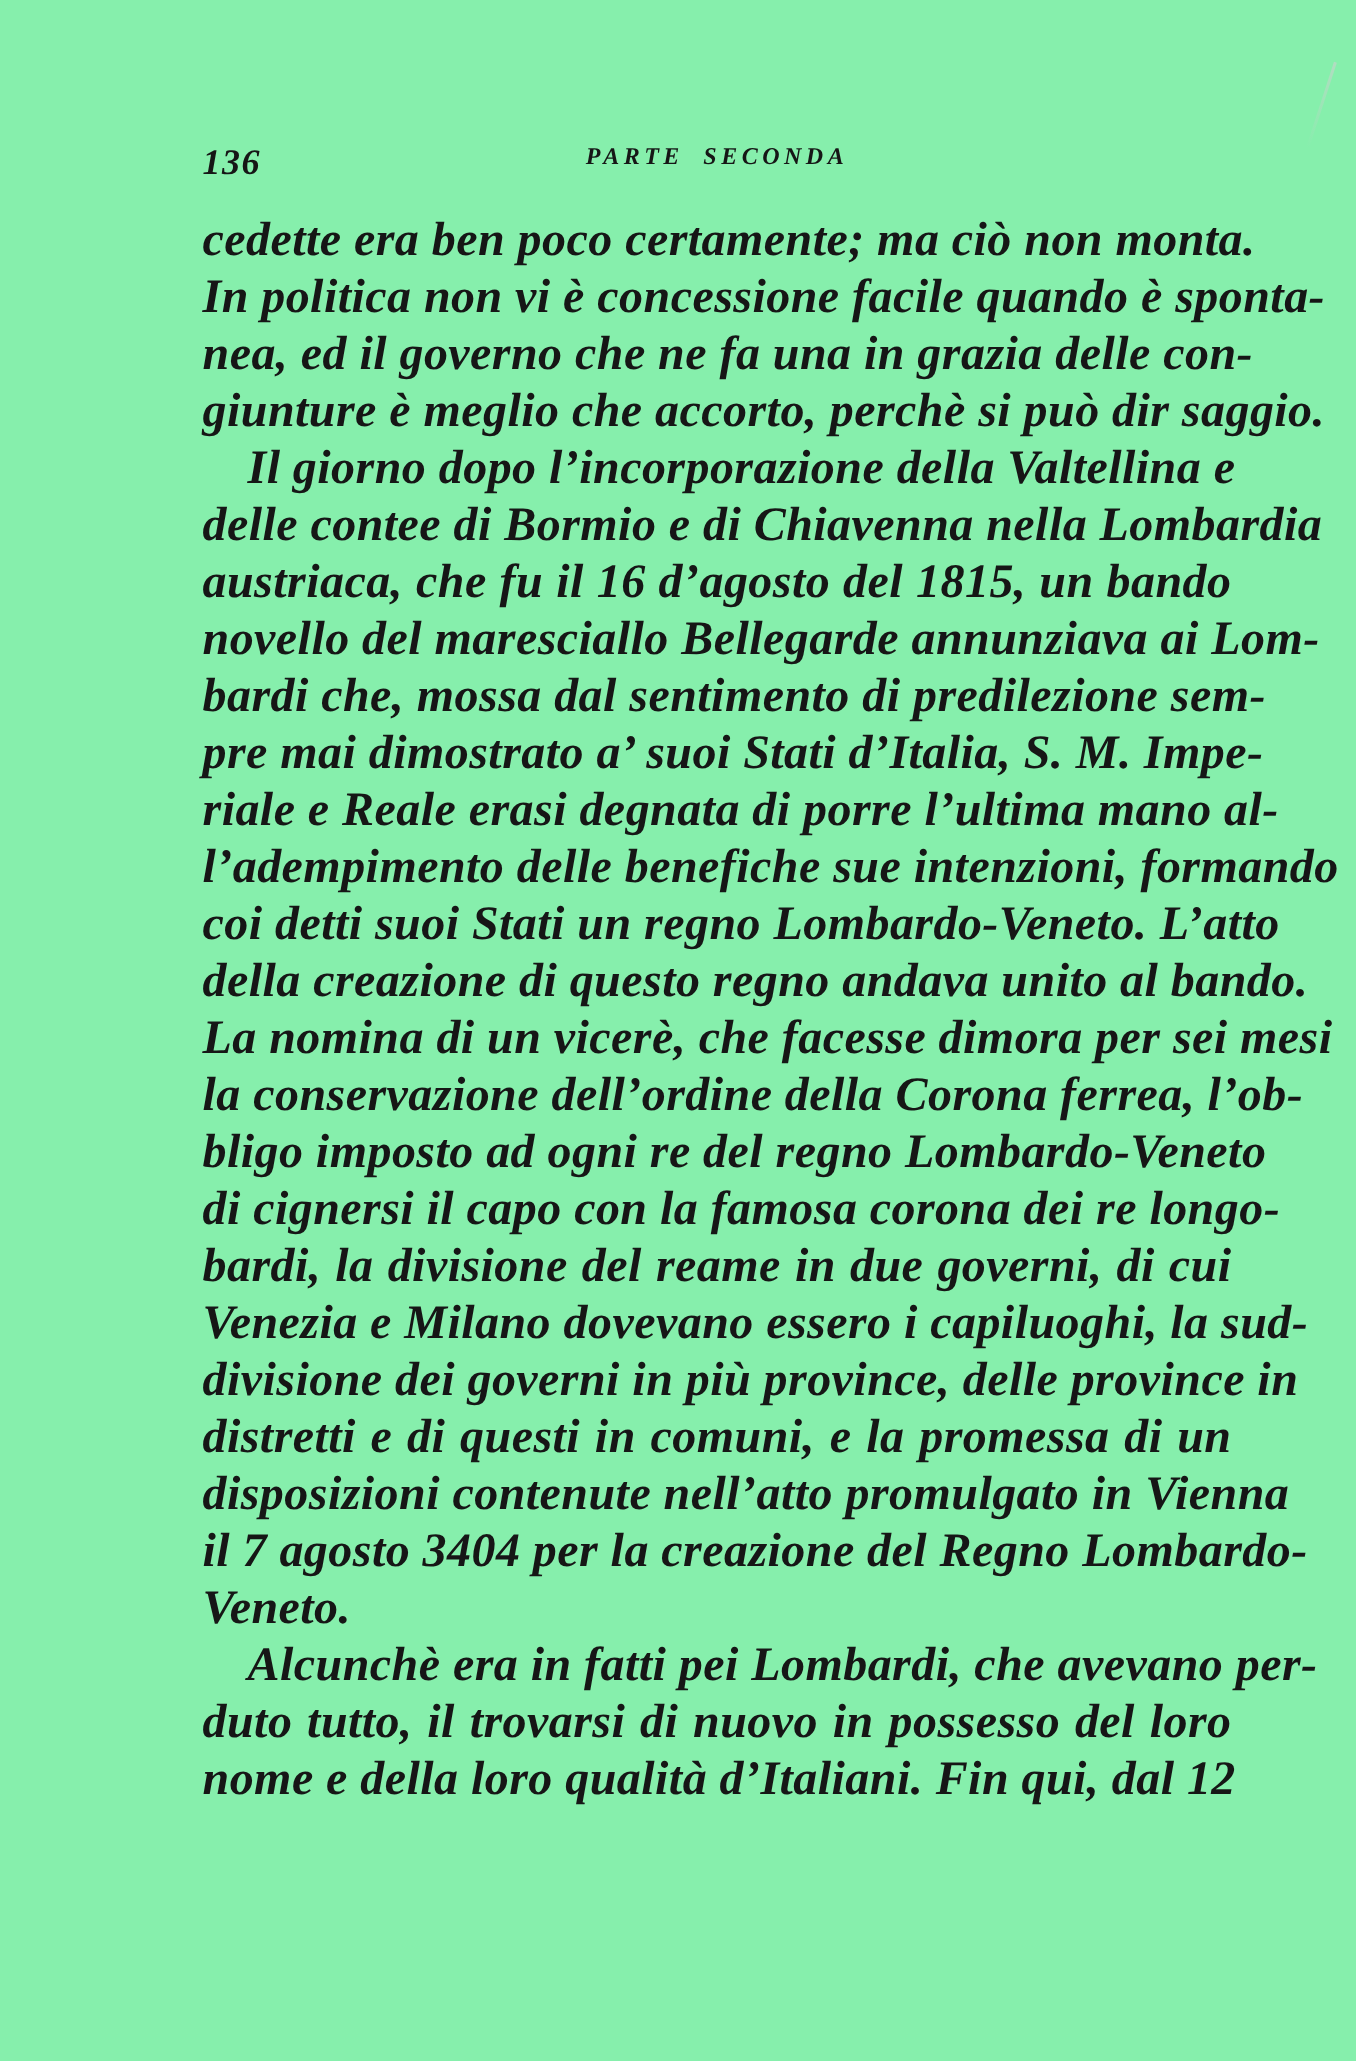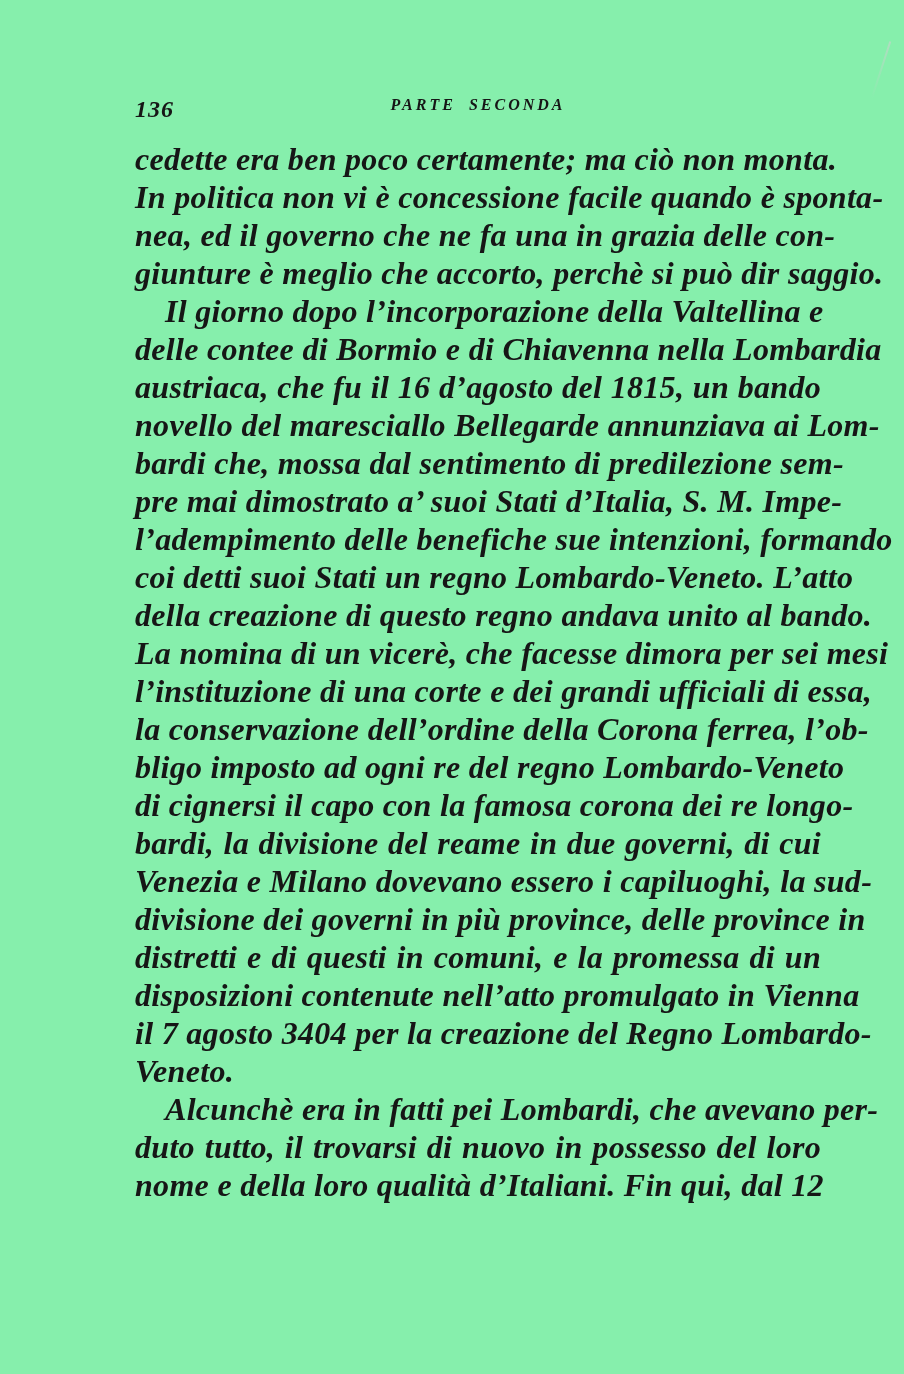--- a/index.html
+++ b/index.html
@@ -96,25 +96,25 @@
           <div class="line just">nea, ed il governo che ne fa una in grazia delle con-</div>
           <div class="line just">giunture è meglio che accorto, perchè si può dir saggio.</div>
         </div>
         <div class="paragraph">
           <div class="line just indent">Il giorno dopo l’incorporazione della Valtellina e</div>
           <div class="line just">delle contee di Bormio e di Chiavenna nella Lombardia</div>
           <div class="line just">austriaca, che fu il 16 d’agosto del 1815, un bando</div>
           <div class="line just">novello del maresciallo Bellegarde annunziava ai Lom-</div>
           <div class="line just">bardi che, mossa dal sentimento di predilezione sem-</div>
           <div class="line just">pre mai dimostrato a’ suoi Stati d’Italia, S. M. Impe-</div>
+          <div class="line just">riale e Reale erasi degnata di porre l’ultima mano al-</div>
           <div class="line just">l’adempimento delle benefiche sue intenzioni, formando</div>
           <div class="line just">coi detti suoi Stati un regno Lombardo-Veneto. L’atto</div>
           <div class="line just">della creazione di questo regno andava unito al bando.</div>
           <div class="line just">La nomina di un vicerè, che facesse dimora per sei mesi</div>
-          <div class="line just">l’instituzione di una corte e dei grandi ufficiali di essa,</div>
           <div class="line just">la conservazione dell’ordine della Corona ferrea, l’ob-</div>
           <div class="line just">bligo imposto ad ogni re del regno Lombardo-Veneto</div>
           <div class="line just">di cignersi il capo con la famosa corona dei re longo-</div>
           <div class="line just">bardi, la divisione del reame in due governi, di cui</div>
           <div class="line just">Venezia e Milano dovevano essero i capiluoghi, la sud-</div>
           <div class="line just">divisione dei governi in più province, delle province in</div>
           <div class="line just">distretti e di questi in comuni, e la promessa di un</div>
           <div class="line just">disposizioni contenute nell’atto promulgato in Vienna</div>
           <div class="line just">il 7 agosto 3404 per la creazione del Regno Lombardo-</div>
           <div class="line end">Veneto.</div>

